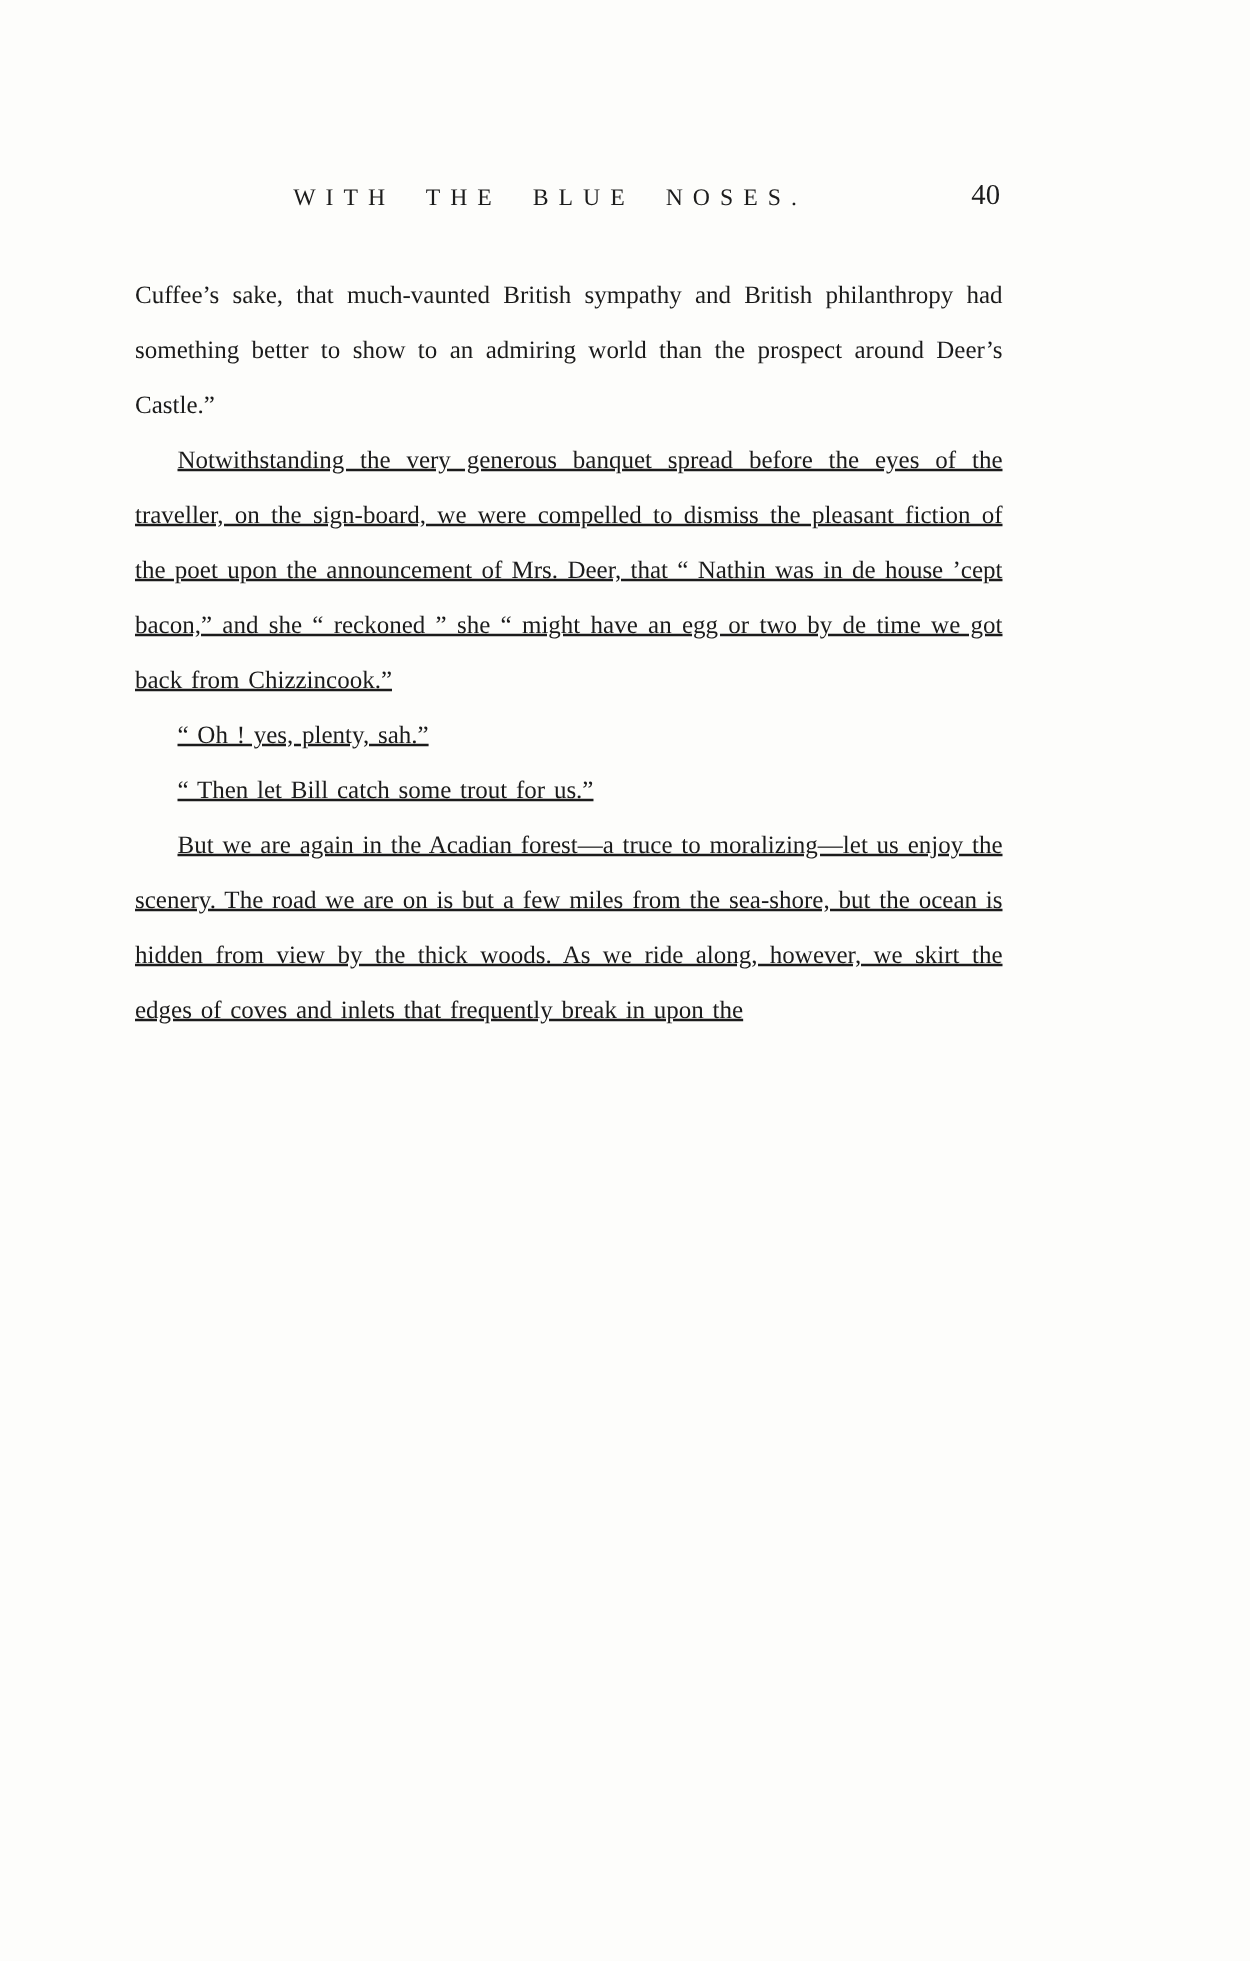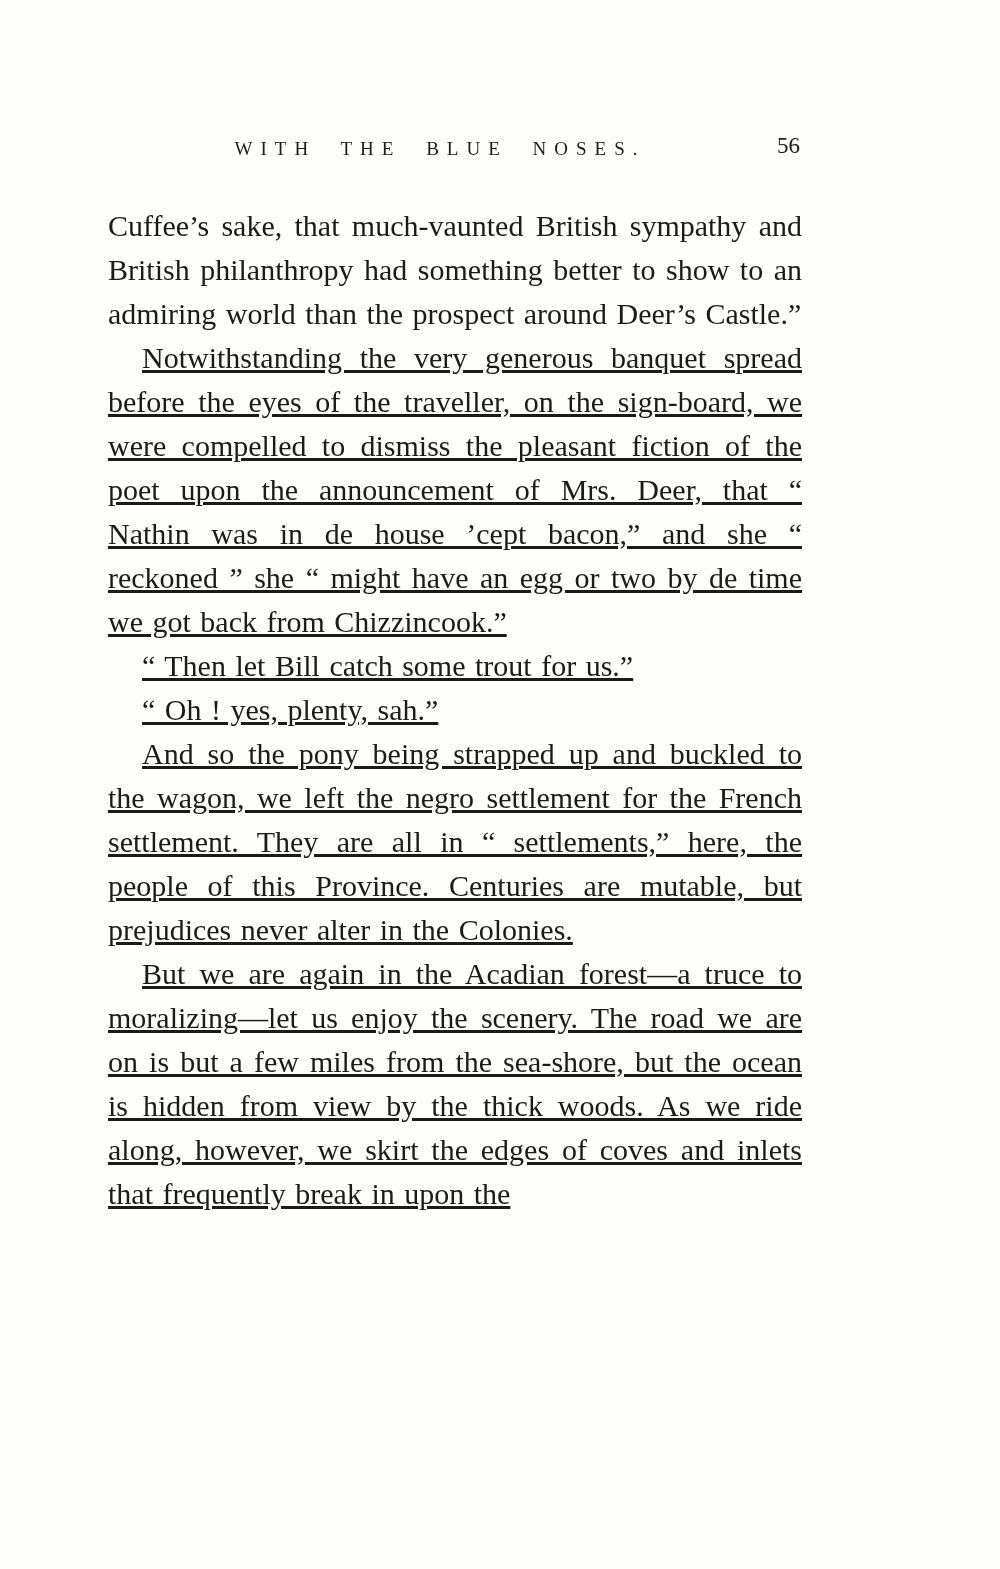--- a/index.html
+++ b/index.html
@@ -14,21 +14,21 @@
       margin: 0 auto;
       background: #fdfdfb;
       box-sizing: border-box;
       overflow: hidden;
       font-family: "Liberation Serif", "DejaVu Serif", serif;
       color: #1b1b1b;
     }
     .text-block {
       position: absolute;
       left: 108px;
-      top: 138px;
+      top: 148px;
       width: 694px;
     }
     .running-head {
       position: relative;
       height: 34px;
       margin-bottom: 32px;
     }
     .head-title {
       position: absolute;
       left: 0;
@@ -42,44 +42,43 @@
     }
     .page-num {
       position: absolute;
       right: 2px;
       top: -5px;
       font-size: 23px;
       color: #1c1c1c;
     }
     .body-text p {
       margin: 0;
-      font-size: 30px;
+      font-size: 20px;
       line-height: 44px;
       text-align: justify;
       word-spacing: 2px;
     }
     .body-text p.indent {
       text-indent: 34px;
       text-decoration: underline;
     }
   </style>
 </head>
 <body>
 
 <div class="page">
   <div class="text-block">
 
     <div class="running-head">
       <div class="head-title">WITH THE BLUE NOSES.</div>
-      <div class="page-num">56</div>
+      <div class="page-num">40</div>
     </div>
 
     <div class="body-text">
       <p>Cuffee’s sake, that much-vaunted British sympathy and British philanthropy had something better to show to an admiring world than the prospect around Deer’s Castle.”</p>
       <p class="indent">Notwithstanding the very generous banquet spread before the eyes of the traveller, on the sign-board, we were compelled to dismiss the pleasant fiction of the poet upon the announcement of Mrs. Deer, that “ Nathin was in de house ’cept bacon,” and she “ reckoned ” she “ might have an egg or two by de time we got back from Chizzincook.”</p>
+      <p class="indent">“ Oh !  yes, plenty, sah.”</p>
       <p class="indent">“ Then let Bill catch some trout for us.”</p>
-      <p class="indent">“ Oh !  yes, plenty, sah.”</p>
-      <p class="indent">And so the pony being strapped up and buckled to the wagon, we left the negro settlement for the French settlement.  They are all in “ settlements,” here, the people of this Province.  Centuries are mutable, but prejudices never alter in the Colonies.</p>
       <p class="indent">But we are again in the Acadian forest—a truce to moralizing—let us enjoy the scenery.  The road we are on is but a few miles from the sea-shore, but the ocean is hidden from view by the thick woods.  As we ride along, however, we skirt the edges of coves and inlets that frequently break in upon the</p>
     </div>
 
   </div>
 </div>
 
 </body></html>

